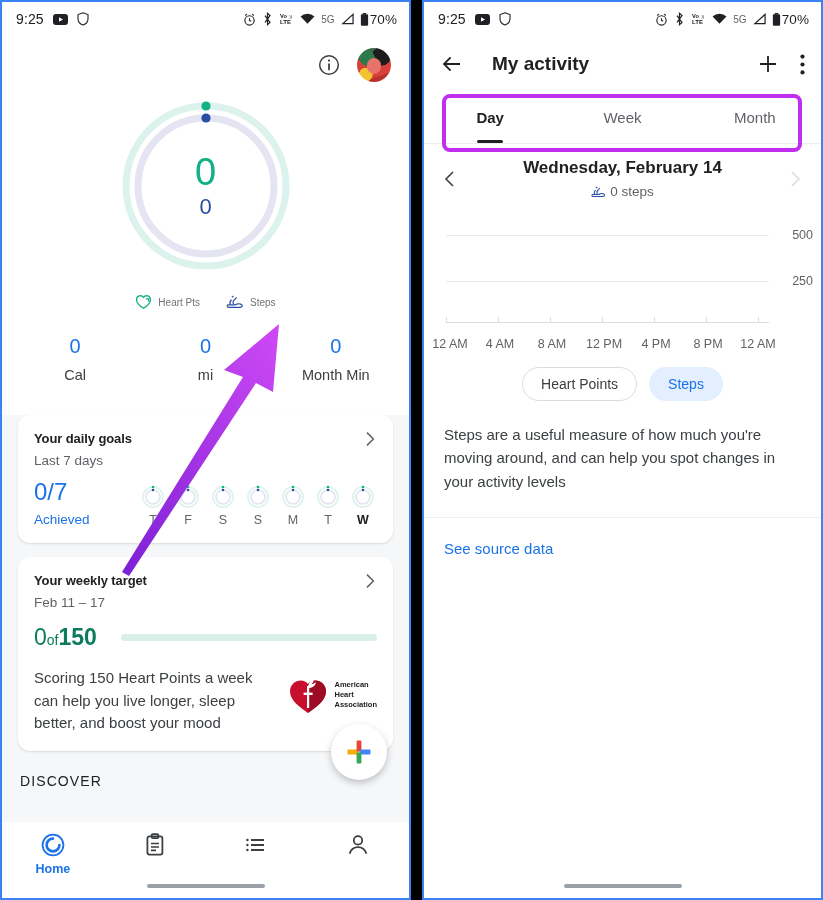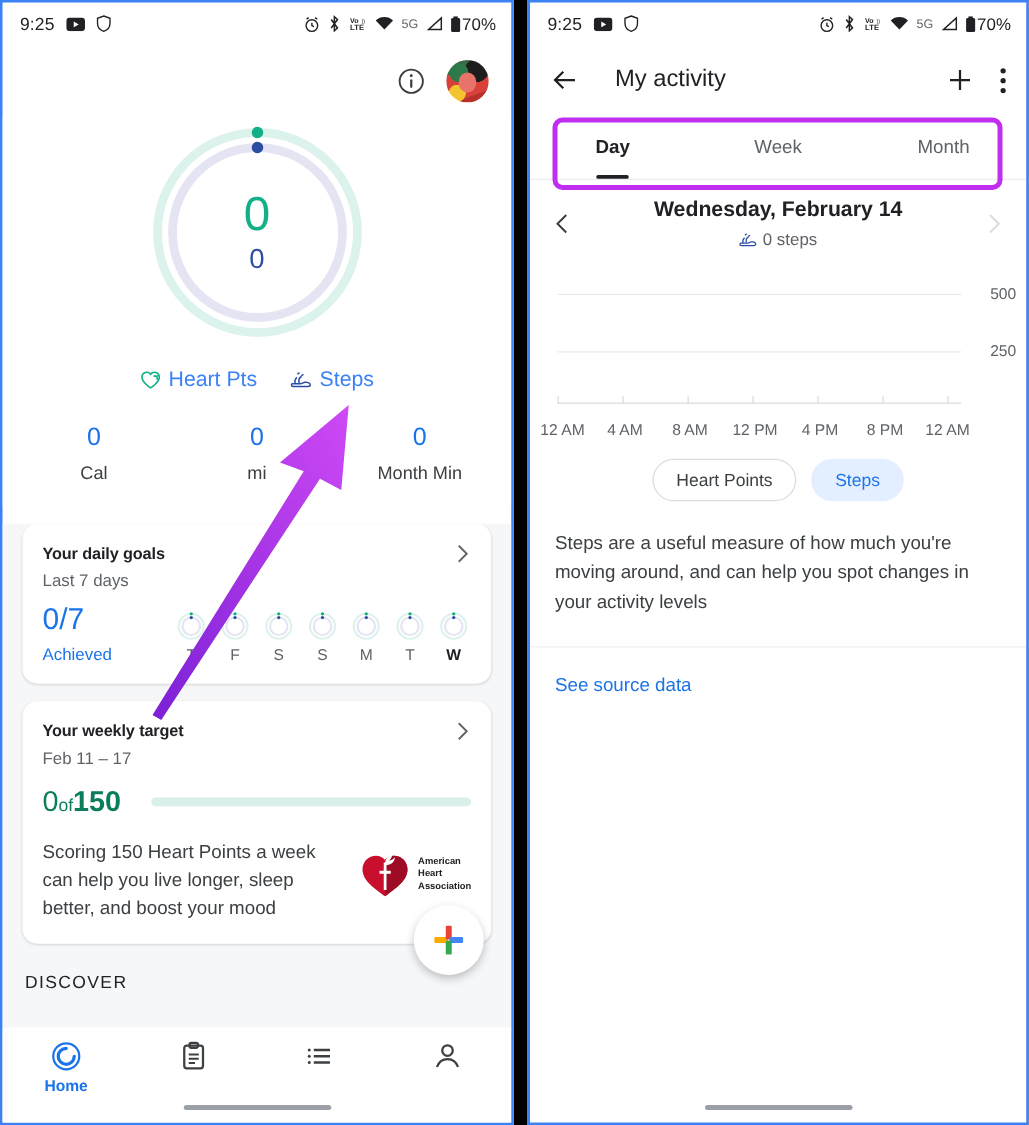--- a/index.html
+++ b/index.html
@@ -56,21 +56,21 @@
   .rings-wrap { position: relative; height: 190px; display:flex; justify-content:center; }
   .rings { position: relative; width: 172px; height: 172px; }
   .ring-center {
     position:absolute; inset:0; display:flex; flex-direction:column;
     align-items:center; justify-content:center; gap: 0px;
   }
   .hp-val { font-size: 38px; color:#12b086; font-weight: 400; line-height: 1; }
   .st-val { font-size: 22px; color:#2b4ea2; font-weight: 400; line-height: 1.1; margin-top:4px;}
 
   .metric-row { display:flex; justify-content:center; gap: 26px; align-items:center;
-                margin-top: 4px; font-size: 17px; color:#3b82f6; }
+                margin-top: 4px; font-size: 10px; color:#737373; }
   .metric { display:flex; align-items:center; gap: 6px; }
 
   .stats-row { display:flex; margin-top: 24px; padding: 0 8px 18px; }
   .stat { flex:1; text-align:center; }
   .stat-v { font-size: 20px; color:#1a73e8; line-height:1.2; }
   .stat-l { font-size: 14.5px; color:#3c4043; margin-top: 9px; }
 
   .l-scroll { position:relative; background:#f6f7f9; padding: 0 0 0 0; height: 518px; }
   .sheet-top { background:#fff; padding-top: 6px; }
 
@@ -119,21 +119,21 @@
     background: rgba(255,255,255,.93); display:flex; align-items:flex-start;
     padding-top: 10px; z-index: 4;
   }
   .nav-item { flex:1; display:flex; flex-direction:column; align-items:center; gap: 4px; }
   .nav-lbl { font-size: 12.5px; color:#1a73e8; font-weight:700; }
   .homebar { position:absolute; left:50%; transform:translateX(-50%); bottom: 10px;
              width: 118px; height: 4px; border-radius: 3px; background:#9aa0a6; z-index:6;}
 
   
   .r-appbar { height: 56px; display:flex; align-items:center; padding: 0 16px; gap: 22px; }
-  .r-title { font-size: 19px; color:#202124; margin-left: 6px; }
+  .r-title { font-size: 19px; color:#202124; margin-left: 6px; font-weight: bold; }
   .r-actions { margin-left:auto; display:flex; align-items:center; gap: 20px; }
 
   .tabs { display:flex; height: 52px; border-bottom: 1px solid #eceff1; }
   .tab { flex:1; display:flex; align-items:center; justify-content:center;
          font-size: 15px; color:#5f6368; position:relative; }
   .tab.active { color:#202124; font-weight: 700; }
   .tab .ind { position:absolute; bottom: 0px; left: 50%; transform: translateX(-50%);
               width: 26px; height: 3.5px; border-radius:2px; background:#202124; }
   .tabs-highlight {
     position:absolute; left: 18px; top: 92px; width: 360px; height: 58px;

